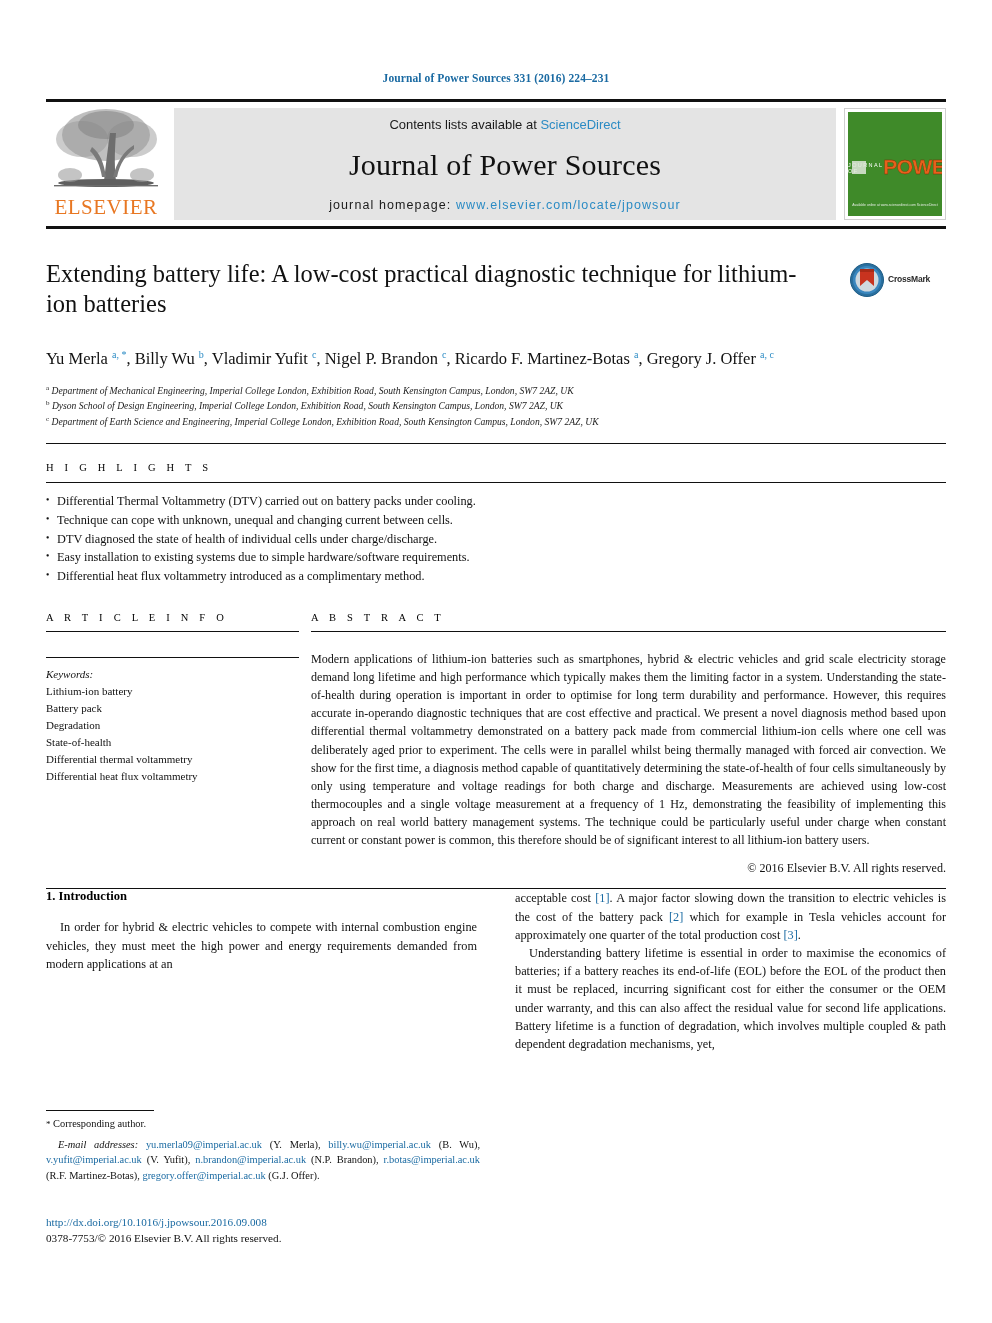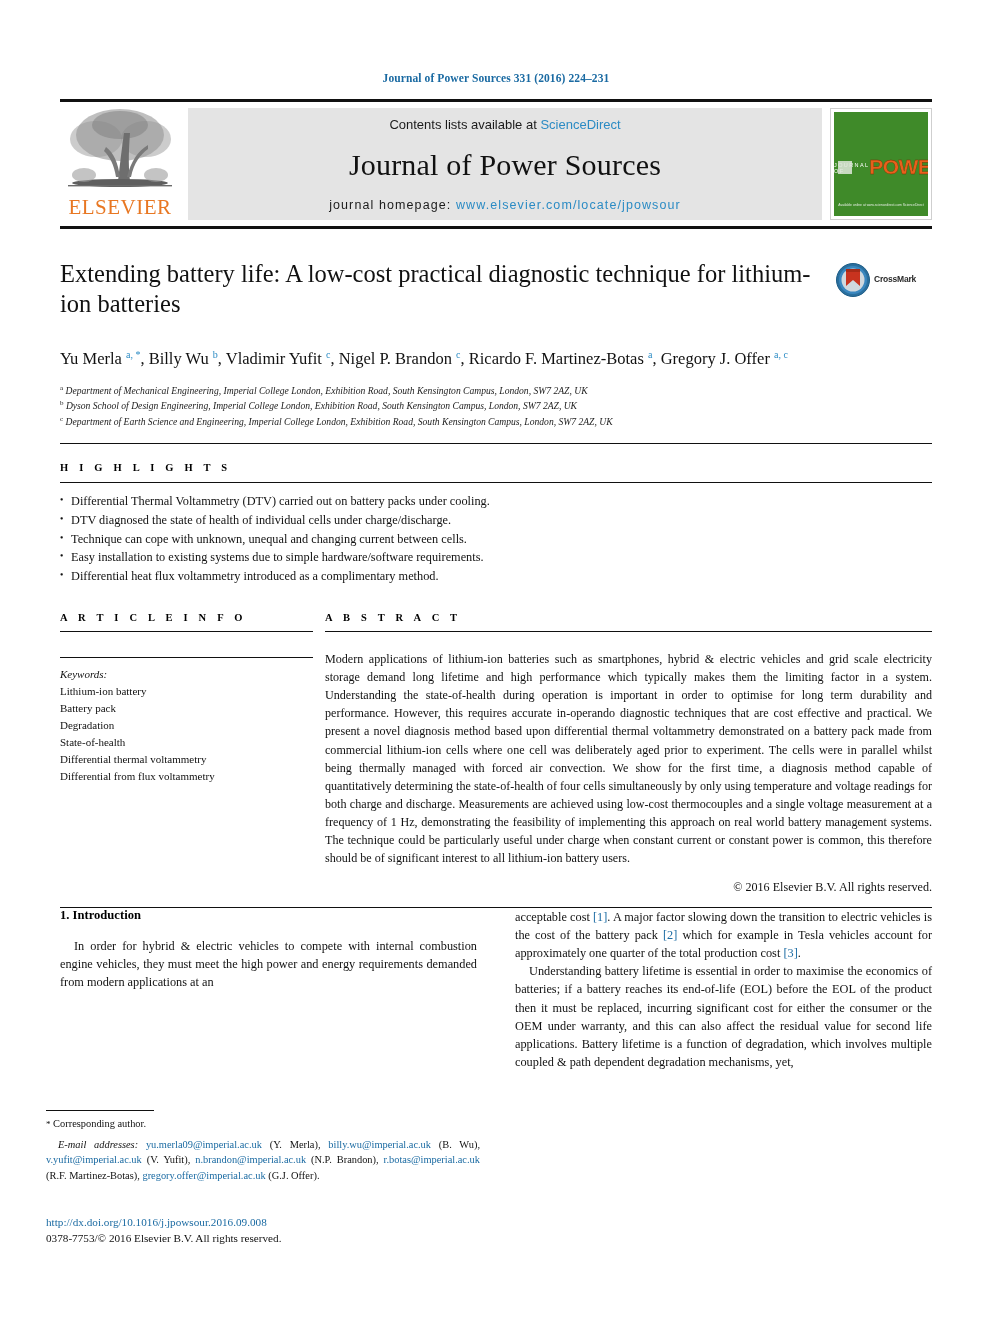--- a/index.html
+++ b/index.html
@@ -6,21 +6,21 @@
   html, body { margin: 0; padding: 0; }
   body {
     width: 992px;
     height: 1323px;
     background: #ffffff;
     font-family: "Liberation Serif", serif;
     color: #000;
     position: relative;
     overflow: hidden;
   }
-  .page { width: 992px; height: 1323px; position: relative; padding: 0 60px; }
+  .page { width: 992px; height: 1323px; position: relative; padding: 0 46px; }
 
   
   .runhead {
     text-align: center;
     color: #1a6aa2;
     font-family: "Liberation Serif", serif;
     font-weight: bold;
     font-size: 11.5px;
     padding-top: 72px;
     letter-spacing: 0.1px;
@@ -175,21 +175,21 @@
     line-height: 1.5;
     color: #222;
   }
   .affil sup { font-style: normal; font-size: 7px; }
 
   .rule-thin { border-top: 1px solid #111; margin-top: 14px; }
 
   
   .sec-label {
     font-family: "Liberation Serif", serif;
-    font-weight: bold;
+    font-weight: normal;
     font-size: 10.5px;
     letter-spacing: 4.2px;
     margin-top: 18px;
   }
   .hl-rule { border-top: 1.5px solid #111; margin-top: 9px; }
   .hl-list { margin: 9px 0 0 0; padding: 0; list-style: none; }
   .hl-list li {
     font-family: "Liberation Serif", serif;
     font-size: 12.3px;
     line-height: 1.52;
@@ -373,39 +373,39 @@
     <div class="affil"><sup>b</sup> <span>Dyson School of Design Engineering, Imperial College London, Exhibition Road, South Kensington Campus, London, SW7 2AZ, UK</span></div>
     <div class="affil"><sup>c</sup> <span>Department of Earth Science and Engineering, Imperial College London, Exhibition Road, South Kensington Campus, London, SW7 2AZ, UK</span></div>
   </div>
 
   <div class="rule-thin"></div>
 
   <div class="sec-label">H I G H L I G H T S</div>
   <div class="hl-rule"></div>
   <ul class="hl-list">
     <li>Differential Thermal Voltammetry (DTV) carried out on battery packs under cooling.</li>
+    <li>Technique can cope with unknown, unequal and changing current between cells.</li>
     <li>DTV diagnosed the state of health of individual cells under charge/discharge.</li>
-    <li>Technique can cope with unknown, unequal and changing current between cells.</li>
     <li>Easy installation to existing systems due to simple hardware/software requirements.</li>
     <li>Differential heat flux voltammetry introduced as a complimentary method.</li>
   </ul>
 
   <div class="info-abs">
     <div class="col-info">
       <div class="sec-label" style="margin-top:0">A R T I C L E   I N F O</div>
       <div class="ab-rule"></div>
       <div class="kw-rule"></div>
       <div class="kw-block">
         <div class="it">Keywords:</div>
         <div>Lithium-ion battery</div>
         <div>Battery pack</div>
         <div>Degradation</div>
         <div>State-of-health</div>
         <div>Differential thermal voltammetry</div>
-        <div>Differential from flux voltammetry</div>
+        <div>Differential heat flux voltammetry</div>
       </div>
     </div>
 
     <div class="col-abs">
       <div class="sec-label" style="margin-top:0">A B S T R A C T</div>
       <div class="ab-rule"></div>
       <p class="abs-text">Modern applications of lithium-ion batteries such as smartphones, hybrid &amp; electric vehicles and grid scale electricity storage demand long lifetime and high performance which typically makes them the limiting factor in a system. Understanding the state-of-health during operation is important in order to optimise for long term durability and performance. However, this requires accurate in-operando diagnostic techniques that are cost effective and practical. We present a novel diagnosis method based upon differential thermal voltammetry demonstrated on a battery pack made from commercial lithium-ion cells where one cell was deliberately aged prior to experiment. The cells were in parallel whilst being thermally managed with forced air convection. We show for the first time, a diagnosis method capable of quantitatively determining the state-of-health of four cells simultaneously by only using temperature and voltage readings for both charge and discharge. Measurements are achieved using low-cost thermocouples and a single voltage measurement at a frequency of 1 Hz, demonstrating the feasibility of implementing this approach on real world battery management systems. The technique could be particularly useful under charge when constant current or constant power is common, this therefore should be of significant interest to all lithium-ion battery users.</p>
       <div class="copyright">© 2016 Elsevier B.V. All rights reserved.</div>
     </div>
   </div>

